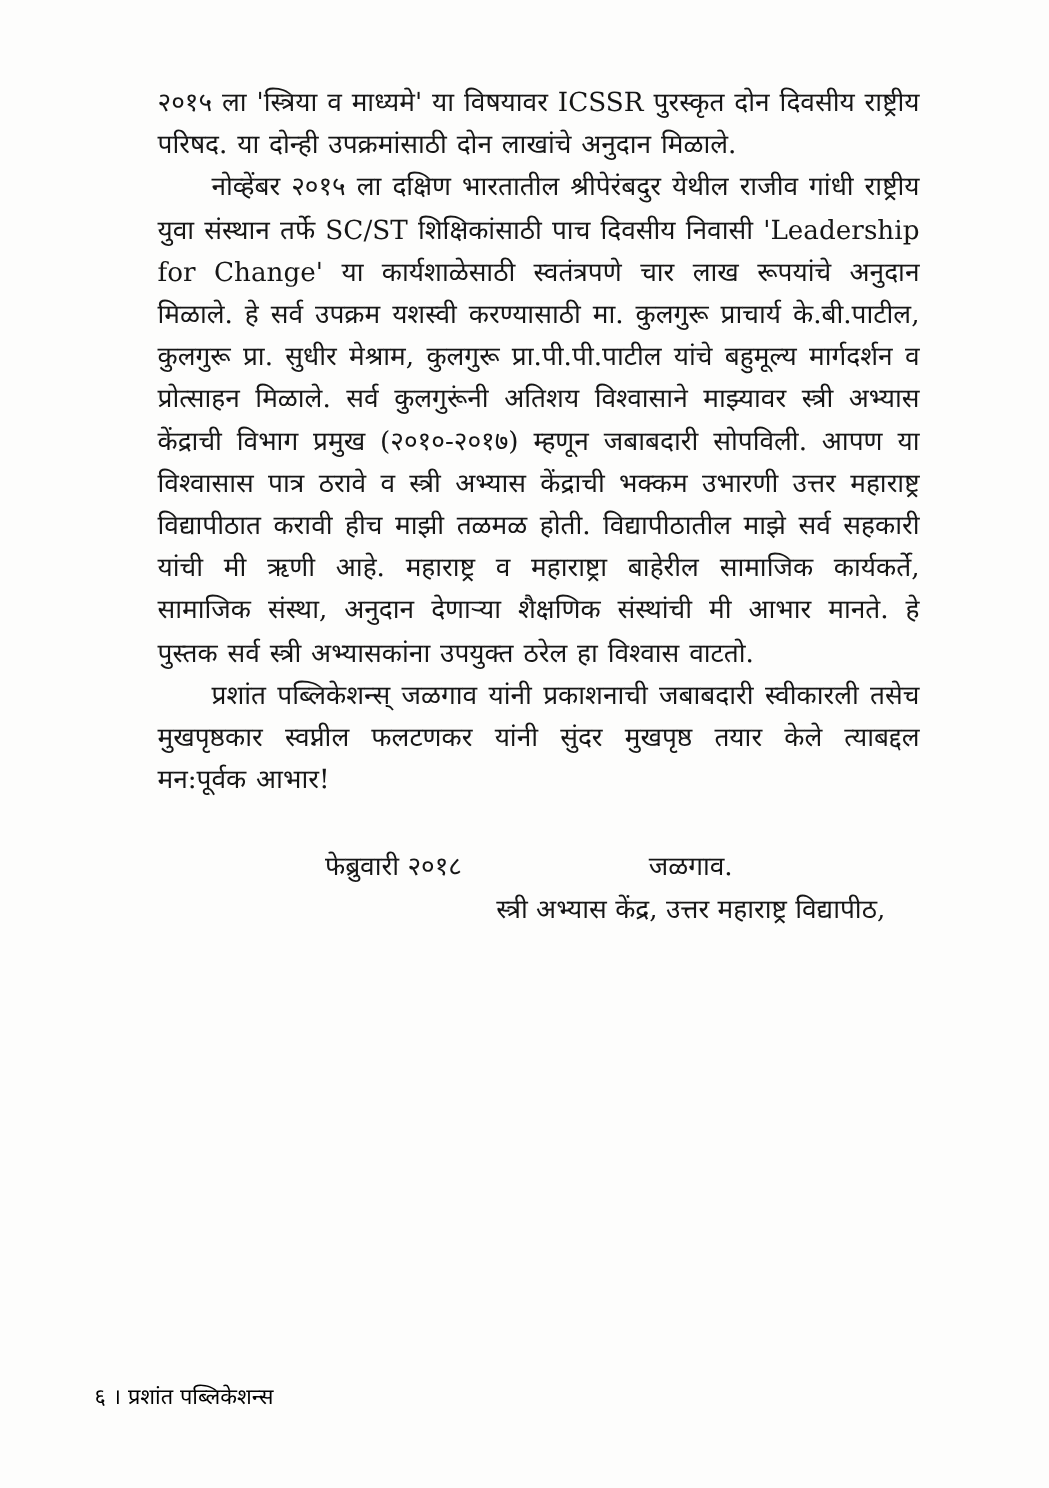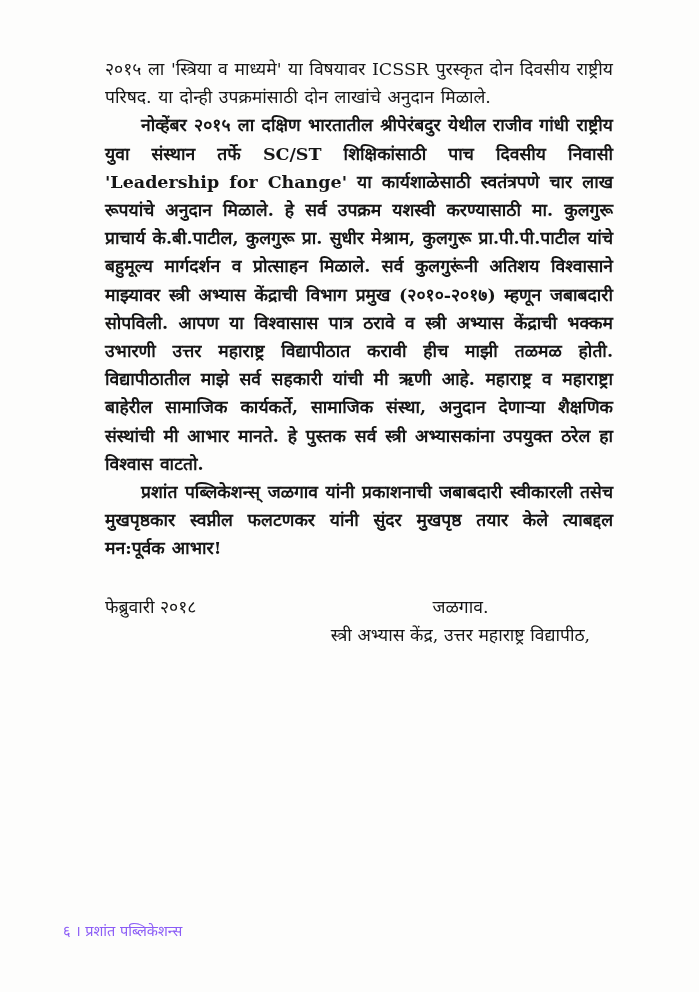--- a/index.html
+++ b/index.html
@@ -26,25 +26,24 @@
   }
   p.para {
     margin: 0;
     font-size: 17.5px;
     line-height: 28.2px;
     text-align: justify;
     word-spacing: 1px;
   }
   p.para.indent {
     text-indent: 36px;
-    font-weight: bold;
   }
   .sign-row {
     display: flex;
-    justify-content: space-between;
+    justify-content: flex-end;
     align-items: flex-start;
     margin-top: 30px;
   }
   .date-line {
     font-size: 17.5px;
     line-height: 28.2px;
     white-space: nowrap;
   }
   .signature {
     width: 305px;
@@ -53,21 +52,21 @@
     line-height: 28.6px;
   }
   .sig-line {
     white-space: nowrap;
   }
   .page-footer {
     position: absolute;
     left: 63px;
     bottom: 52px;
     font-size: 14.5px;
-    color: #8b5cf6;
+    color: #000000;
   }
 </style>
 </head>
 <body>
 
 <div class="page">
   <div class="content">
     <p class="para">२०१५ ला 'स्त्रिया व माध्यमे' या विषयावर ICSSR पुरस्कृत दोन दिवसीय राष्ट्रीय परिषद. या दोन्ही उपक्रमांसाठी दोन लाखांचे अनुदान मिळाले.</p>
     <p class="para indent">नोव्हेंबर २०१५ ला दक्षिण भारतातील श्रीपेरंबदुर येथील राजीव गांधी राष्ट्रीय युवा संस्थान तर्फे SC/ST शिक्षिकांसाठी पाच दिवसीय निवासी 'Leadership for Change' या कार्यशाळेसाठी स्वतंत्रपणे चार लाख रूपयांचे अनुदान मिळाले. हे सर्व उपक्रम यशस्वी करण्यासाठी मा. कुलगुरू प्राचार्य के.बी.पाटील, कुलगुरू प्रा. सुधीर मेश्राम, कुलगुरू प्रा.पी.पी.पाटील यांचे बहुमूल्य मार्गदर्शन व प्रोत्साहन मिळाले. सर्व कुलगुरूंनी अतिशय विश्वासाने माझ्यावर स्त्री अभ्यास केंद्राची विभाग प्रमुख (२०१०-२०१७) म्हणून जबाबदारी सोपविली. आपण या विश्वासास पात्र ठरावे व स्त्री अभ्यास केंद्राची भक्कम उभारणी उत्तर महाराष्ट्र विद्यापीठात करावी हीच माझी तळमळ होती. विद्यापीठातील माझे सर्व सहकारी यांची मी ऋणी आहे. महाराष्ट्र व महाराष्ट्रा बाहेरील सामाजिक कार्यकर्ते, सामाजिक संस्था, अनुदान देणाऱ्या शैक्षणिक संस्थांची मी आभार मानते. हे पुस्तक सर्व स्त्री अभ्यासकांना उपयुक्त ठरेल हा विश्वास वाटतो.</p>
     <p class="para indent">प्रशांत पब्लिकेशन्स् जळगाव यांनी प्रकाशनाची जबाबदारी स्वीकारली तसेच मुखपृष्ठकार स्वप्नील फलटणकर यांनी सुंदर मुखपृष्ठ तयार केले त्याबद्दल मन:पूर्वक आभार!</p>

